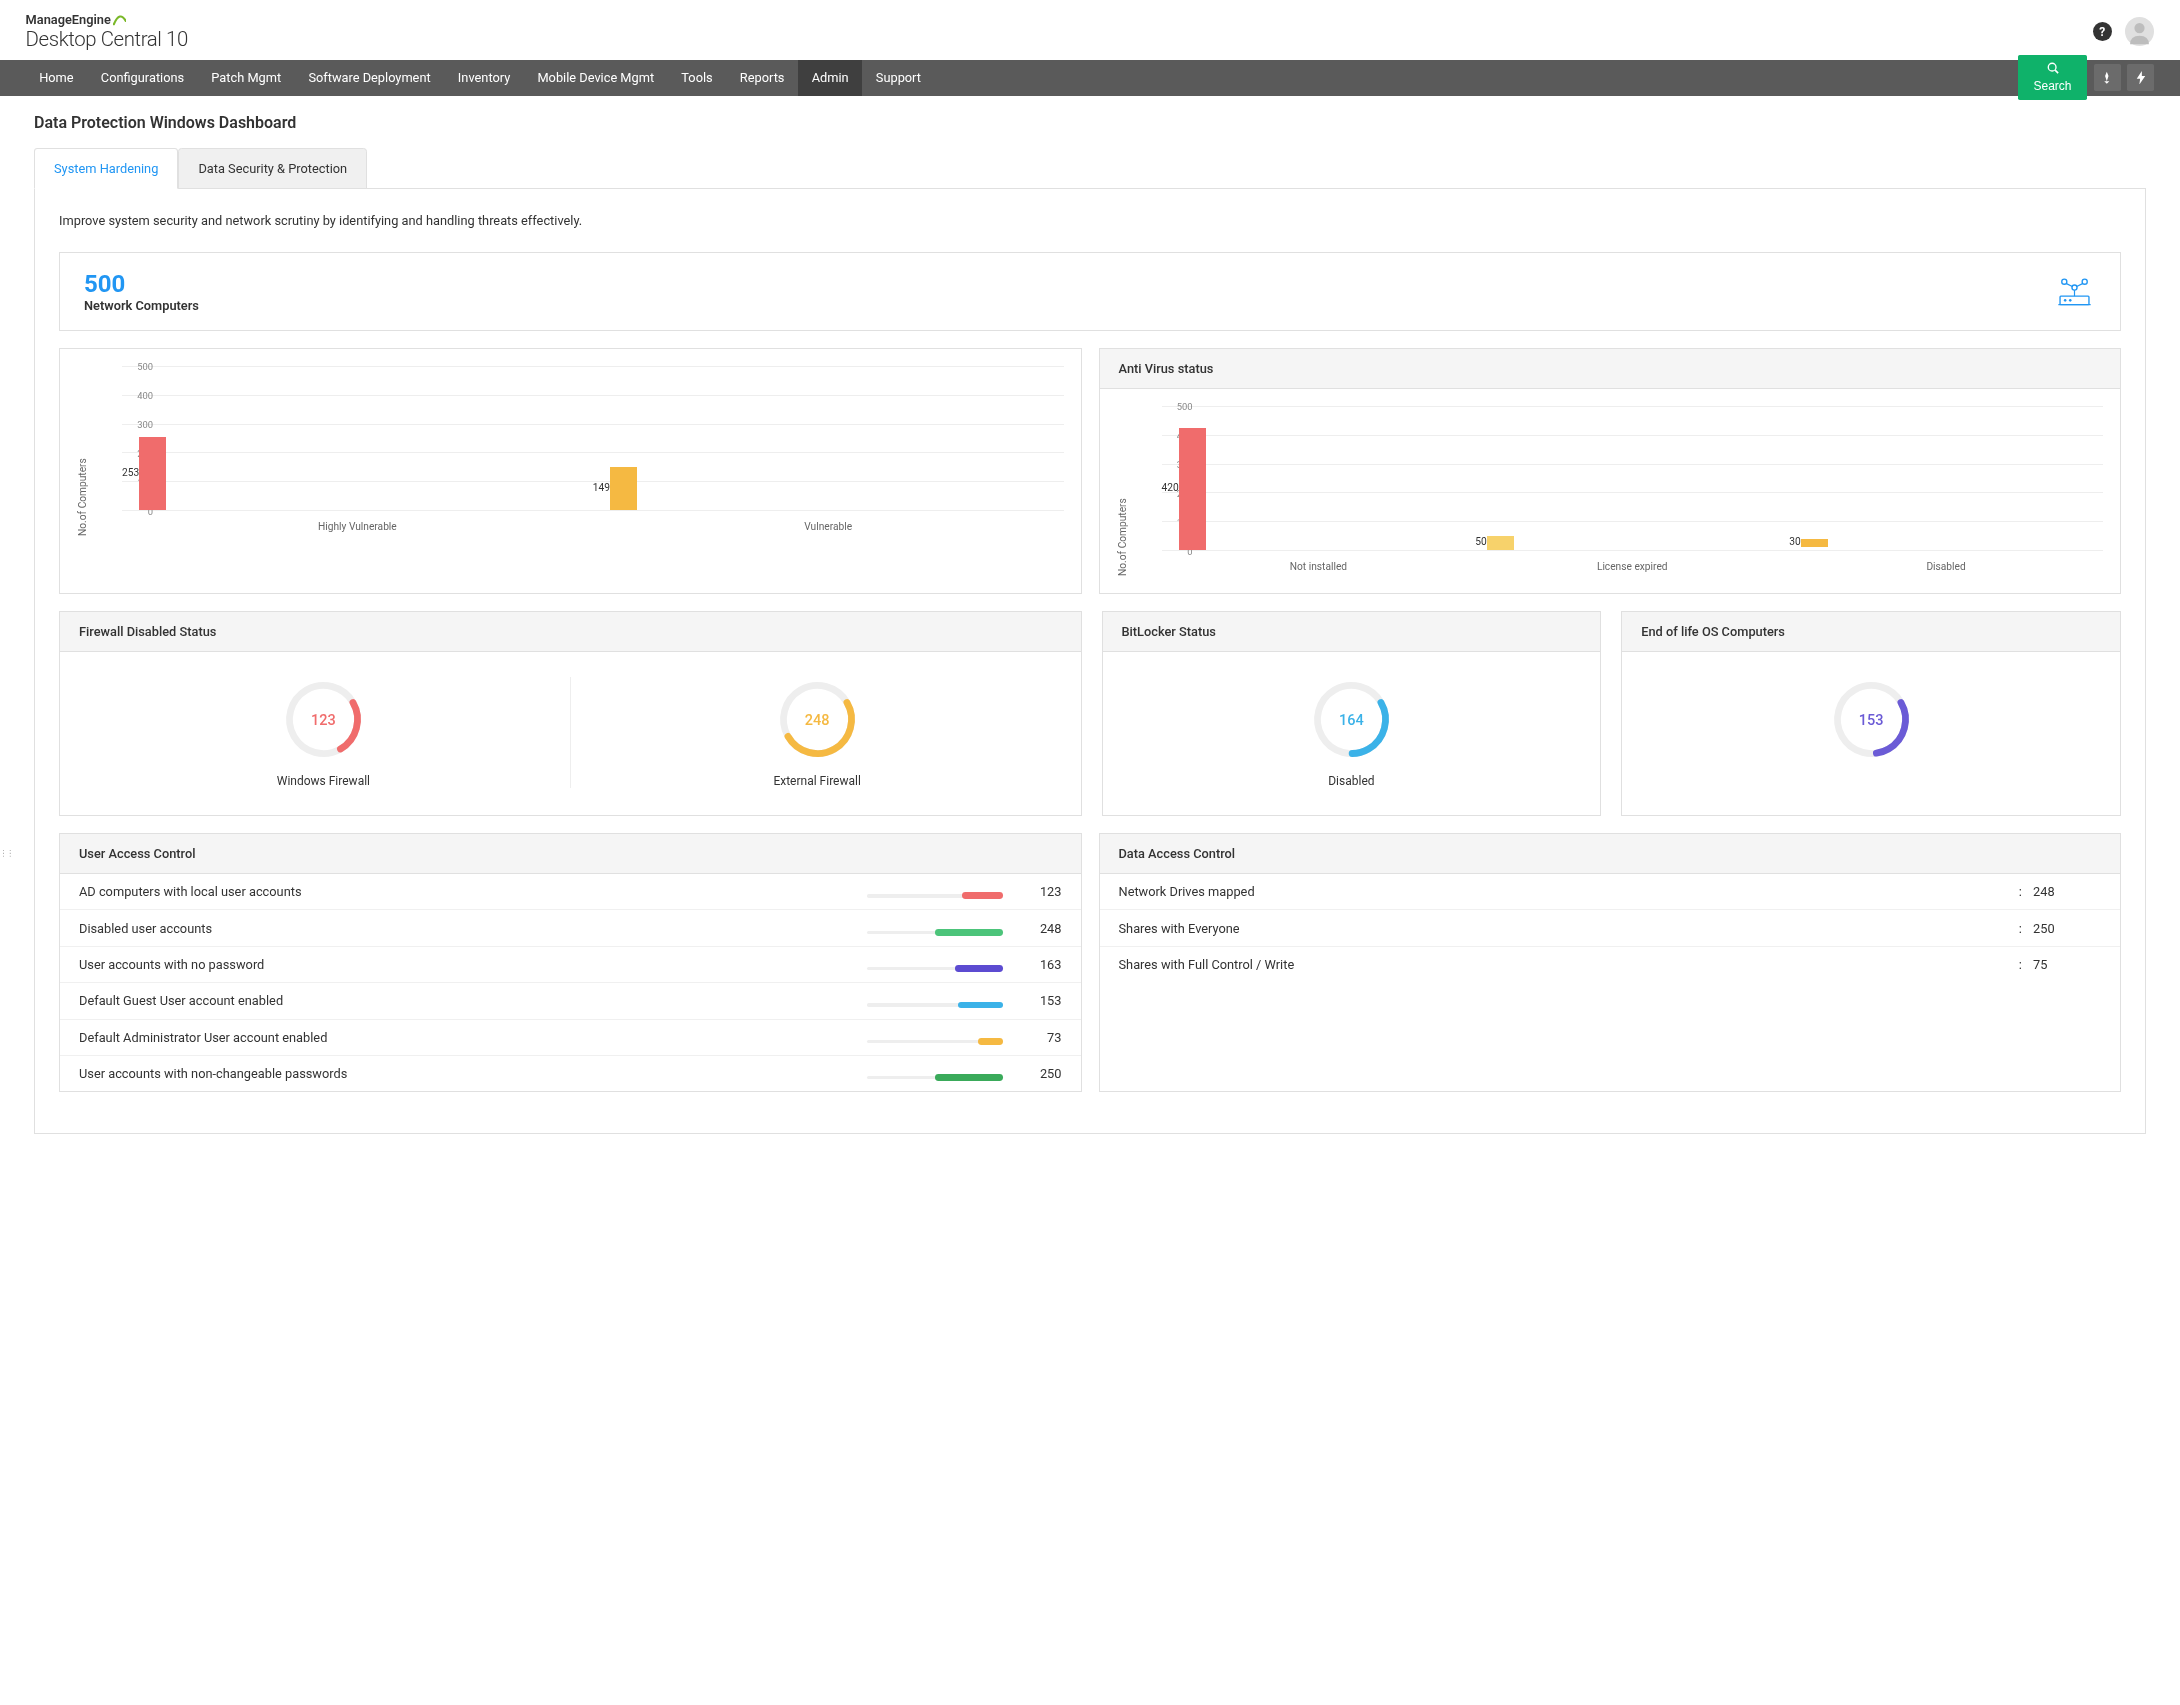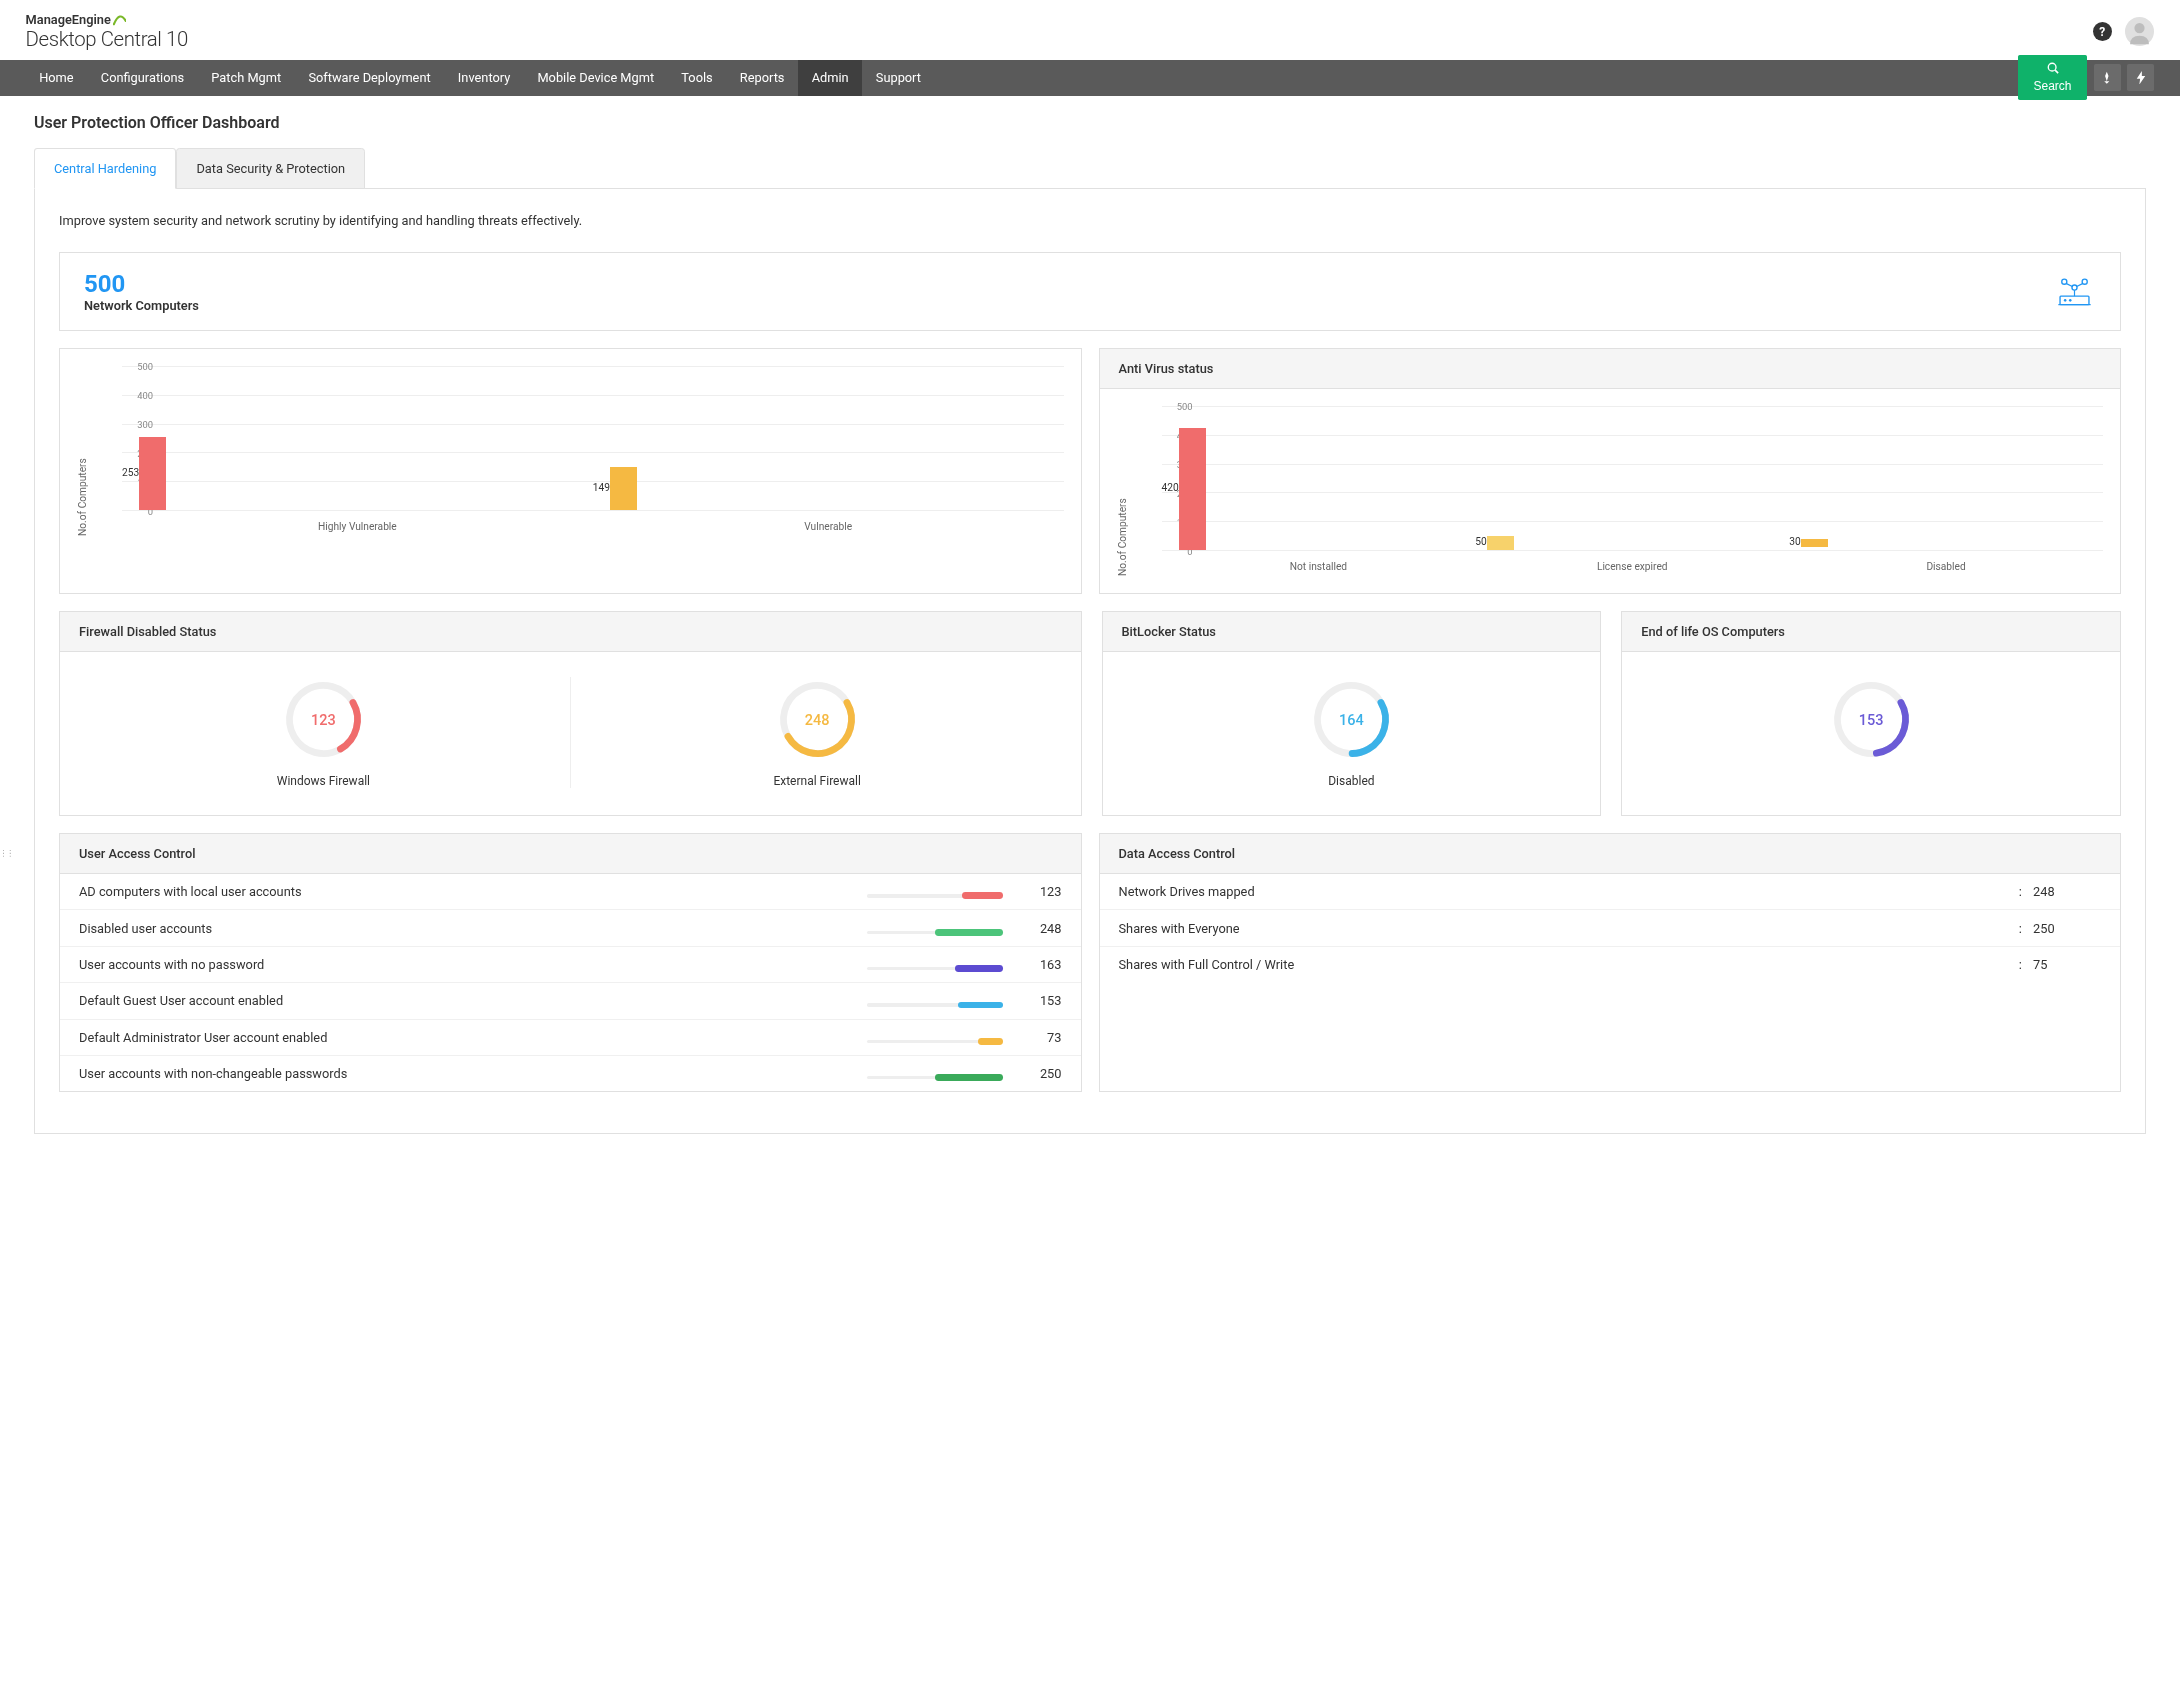--- a/index.html
+++ b/index.html
@@ -126,23 +126,23 @@
       <svg width="12" height="13.6" viewBox="0 0 14 16">
           <path d="M8 0 L2 9 L6 9 L5 16 L12 6 L8 6 Z" fill="#fff"></path>
         </svg>
     </div>
   </div>
 </div>
 
 <div class="sidebar-handle">⋮⋮</div>
 
 <div class="page">
-  <div class="page-title">User Protection Officer Dashboard</div>
+  <div class="page-title">Data Protection Windows Dashboard</div>
   <div class="tabs">
-      <div class="tab active">Central Hardening</div>
+      <div class="tab active">System Hardening</div>
       <div class="tab inactive">Data Security &amp; Protection</div>
     </div>
   <div class="content-panel">
     <div class="intro">Improve system security and network scrutiny by identifying and handling threats effectively.</div>
 
     <div class="summary-card">
       <div>
         <div class="summary-num">500</div>
         <div class="summary-label">Network Computers</div>
       </div>

